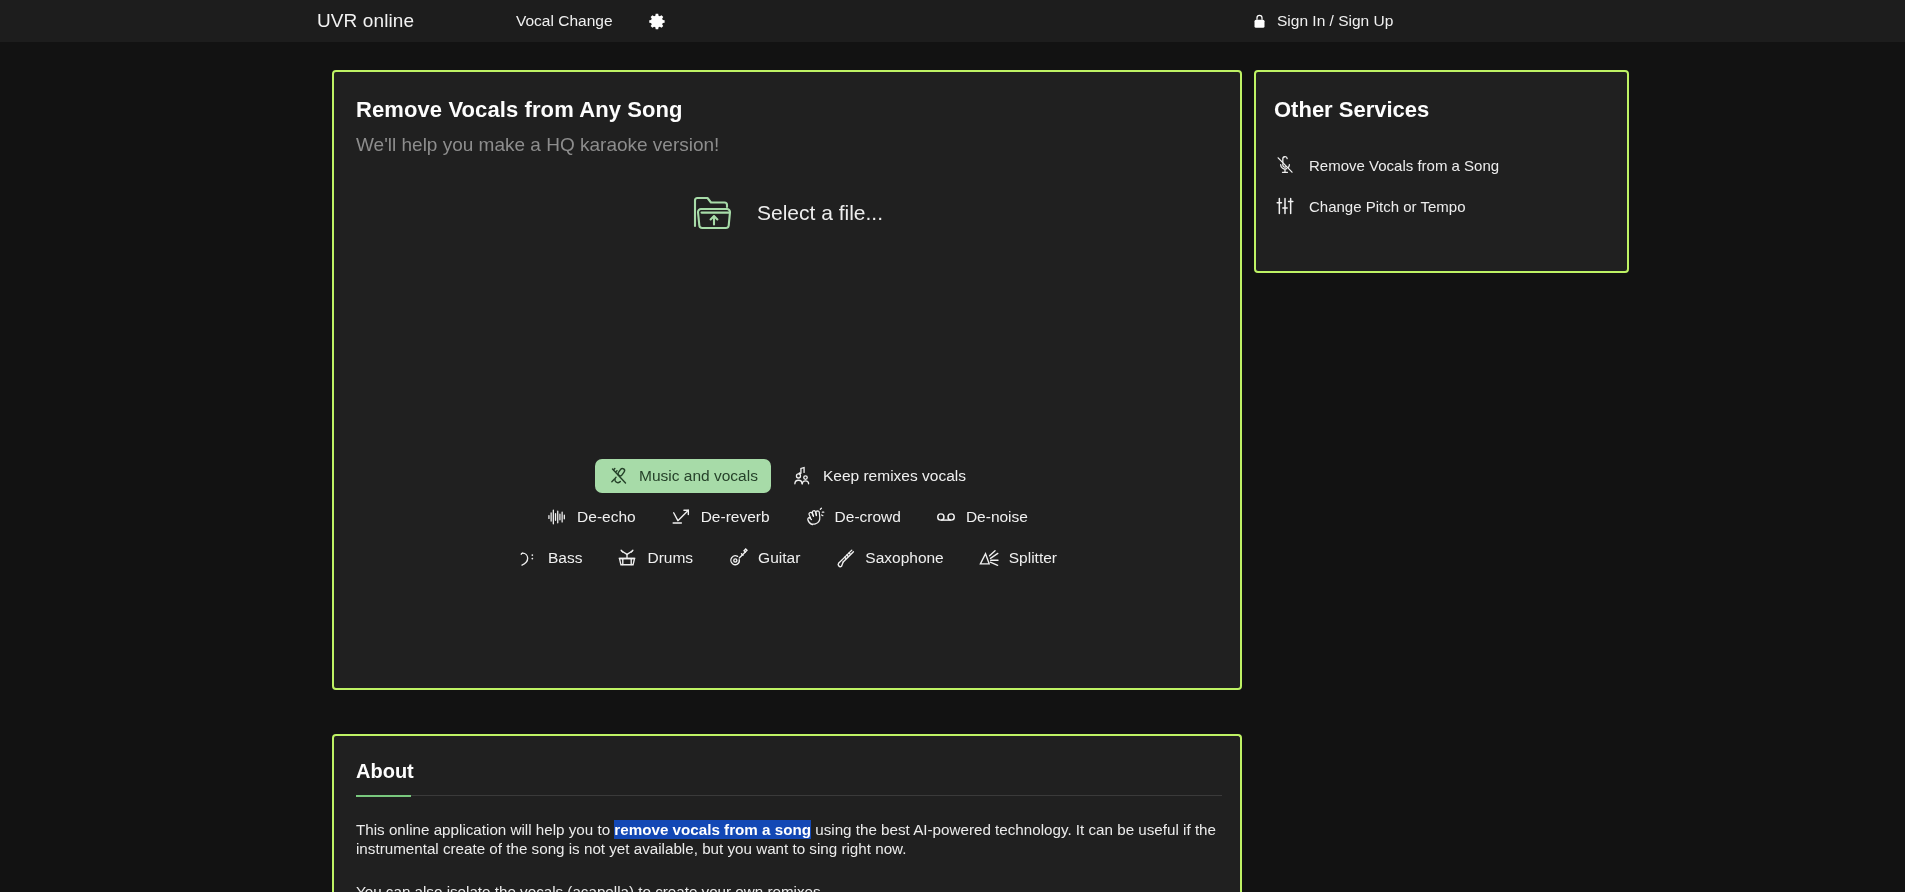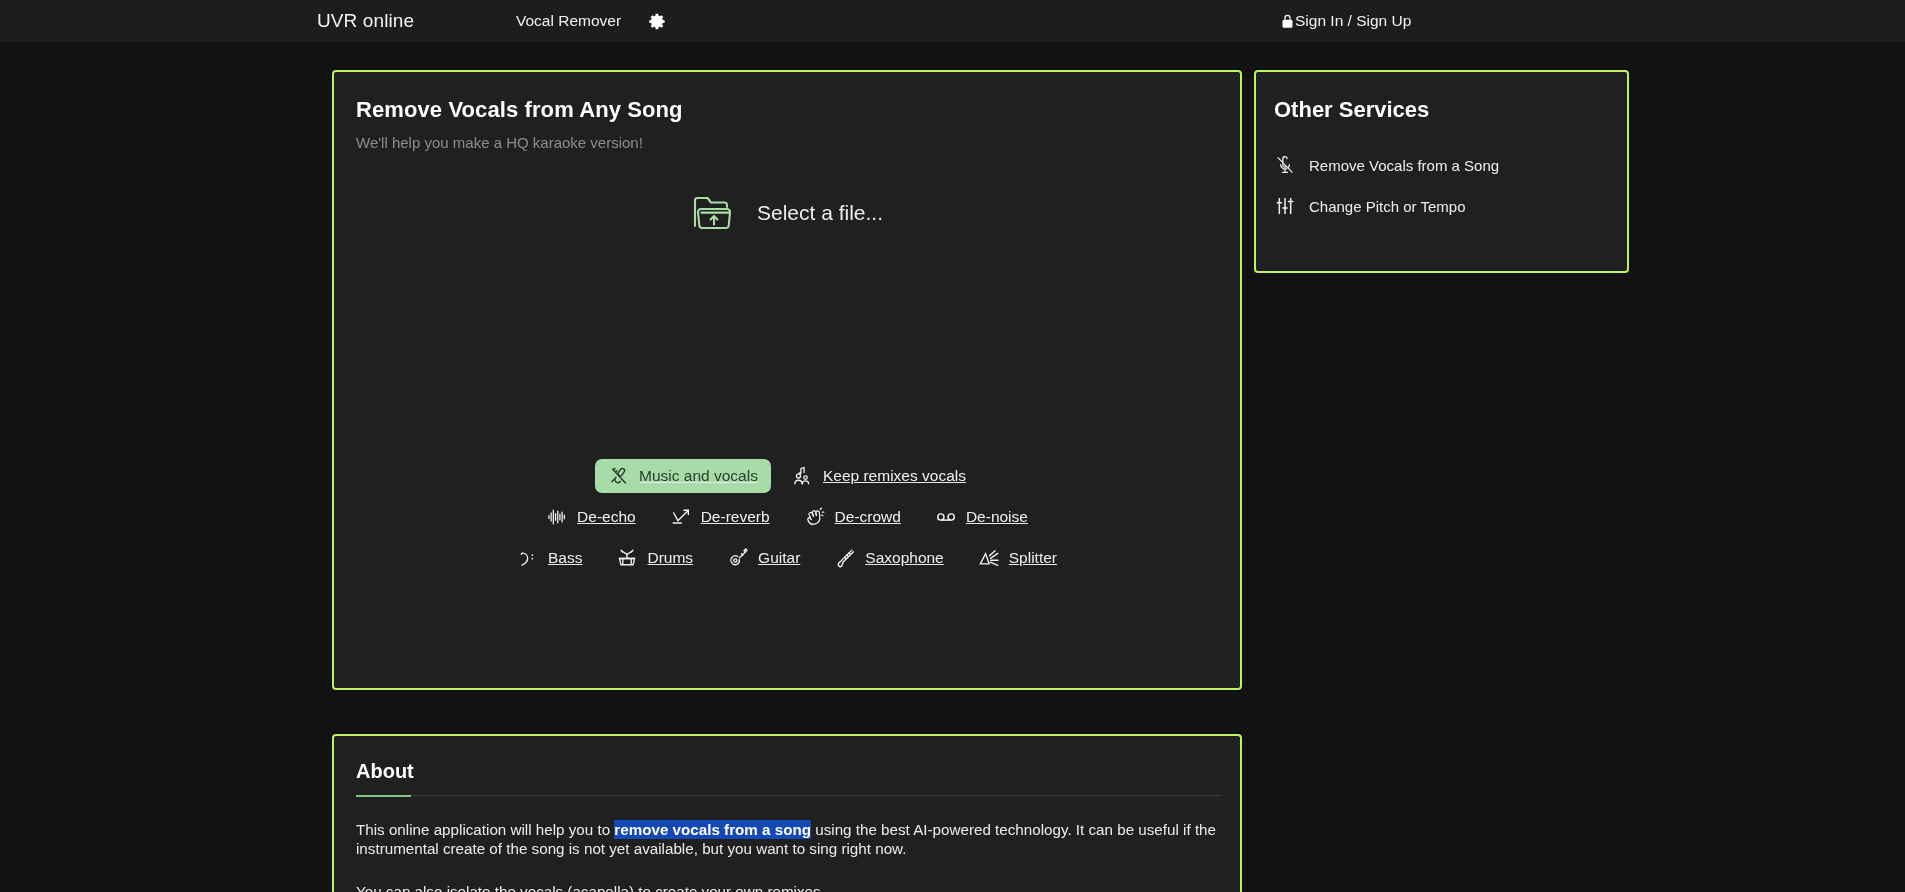--- a/index.html
+++ b/index.html
@@ -46,23 +46,24 @@
     left: 645px;
     top: 9px;
     width: 24px;
     height: 24px;
     display: flex;
     align-items: center;
     justify-content: center;
   }
   .signin {
     position: absolute;
-    left: 1280px;
-    display: flex;
-    align-items: center;
+    left: 1252px;
+    display: flex;
+    align-items: center;
+    gap: 10px;
     font-size: 15.5px;
     color: #f0f0f0;
     white-space: nowrap;
   }
 
   
   .page {
     position: relative;
     width: 1905px;
     height: 850px;
@@ -106,21 +107,21 @@
     top: 25px;
     font-size: 22px;
     font-weight: bold;
     color: #fdfdfd;
     letter-spacing: .1px;
   }
   .main-sub {
     position: absolute;
     left: 22px;
     top: 62px;
-    font-size: 15px;
+    font-size: 19px;
     color: #8d8d8d;
   }
 
   .dropzone {
     position: absolute;
     left: 0;
     top: 120px;
     width: 100%;
     display: flex;
     align-items: center;
@@ -135,21 +136,20 @@
   
   .modes {
     position: absolute;
     left: 0;
     top: 387px;
     width: 100%;
     display: flex;
     flex-direction: column;
     align-items: center;
     gap: 7px;
-    text-decoration: underline;
   }
   .mode-row {
     display: flex;
     align-items: center;
     justify-content: center;
     gap: 8px;
   }
   .chip {
     display: flex;
     align-items: center;
@@ -254,21 +254,21 @@
   }
 
   svg { display: block; }
 </style>
 </head>
 <body>
 
 <div class="header">
   <div class="brand">UVR online</div>
 
-  <div class="nav-item">Vocal Remover</div>
+  <div class="nav-item">Vocal Change</div>
 
   <div class="gear-btn">
     <span>
       <svg width="19" height="19" viewBox="0 0 24 24" fill="#ffffff">
         <path d="M12 8.2a3.8 3.8 0 1 0 0 7.6 3.8 3.8 0 0 0 0-7.6zm0 5.6a1.8 1.8 0 1 1 0-3.6 1.8 1.8 0 0 1 0 3.6z"></path>
         <path d="M21 13.6v-3.2l-2.4-.4a6.9 6.9 0 0 0-.7-1.7l1.4-2-2.3-2.3-2 1.4a6.9 6.9 0 0 0-1.7-.7L12.9 2.3h-3.2l-.4 2.4a6.9 6.9 0 0 0-1.7.7l-2-1.4L3.3 6.3l1.4 2a6.9 6.9 0 0 0-.7 1.7l-2.4.4v3.2l2.4.4c.16.6.4 1.17.7 1.7l-1.4 2 2.3 2.3 2-1.4c.53.3 1.1.54 1.7.7l.4 2.4h3.2l.4-2.4c.6-.16 1.17-.4 1.7-.7l2 1.4 2.3-2.3-1.4-2c.3-.53.54-1.1.7-1.7l2.4-.4z"></path>
       </svg>
     </span>
   </div>
 

